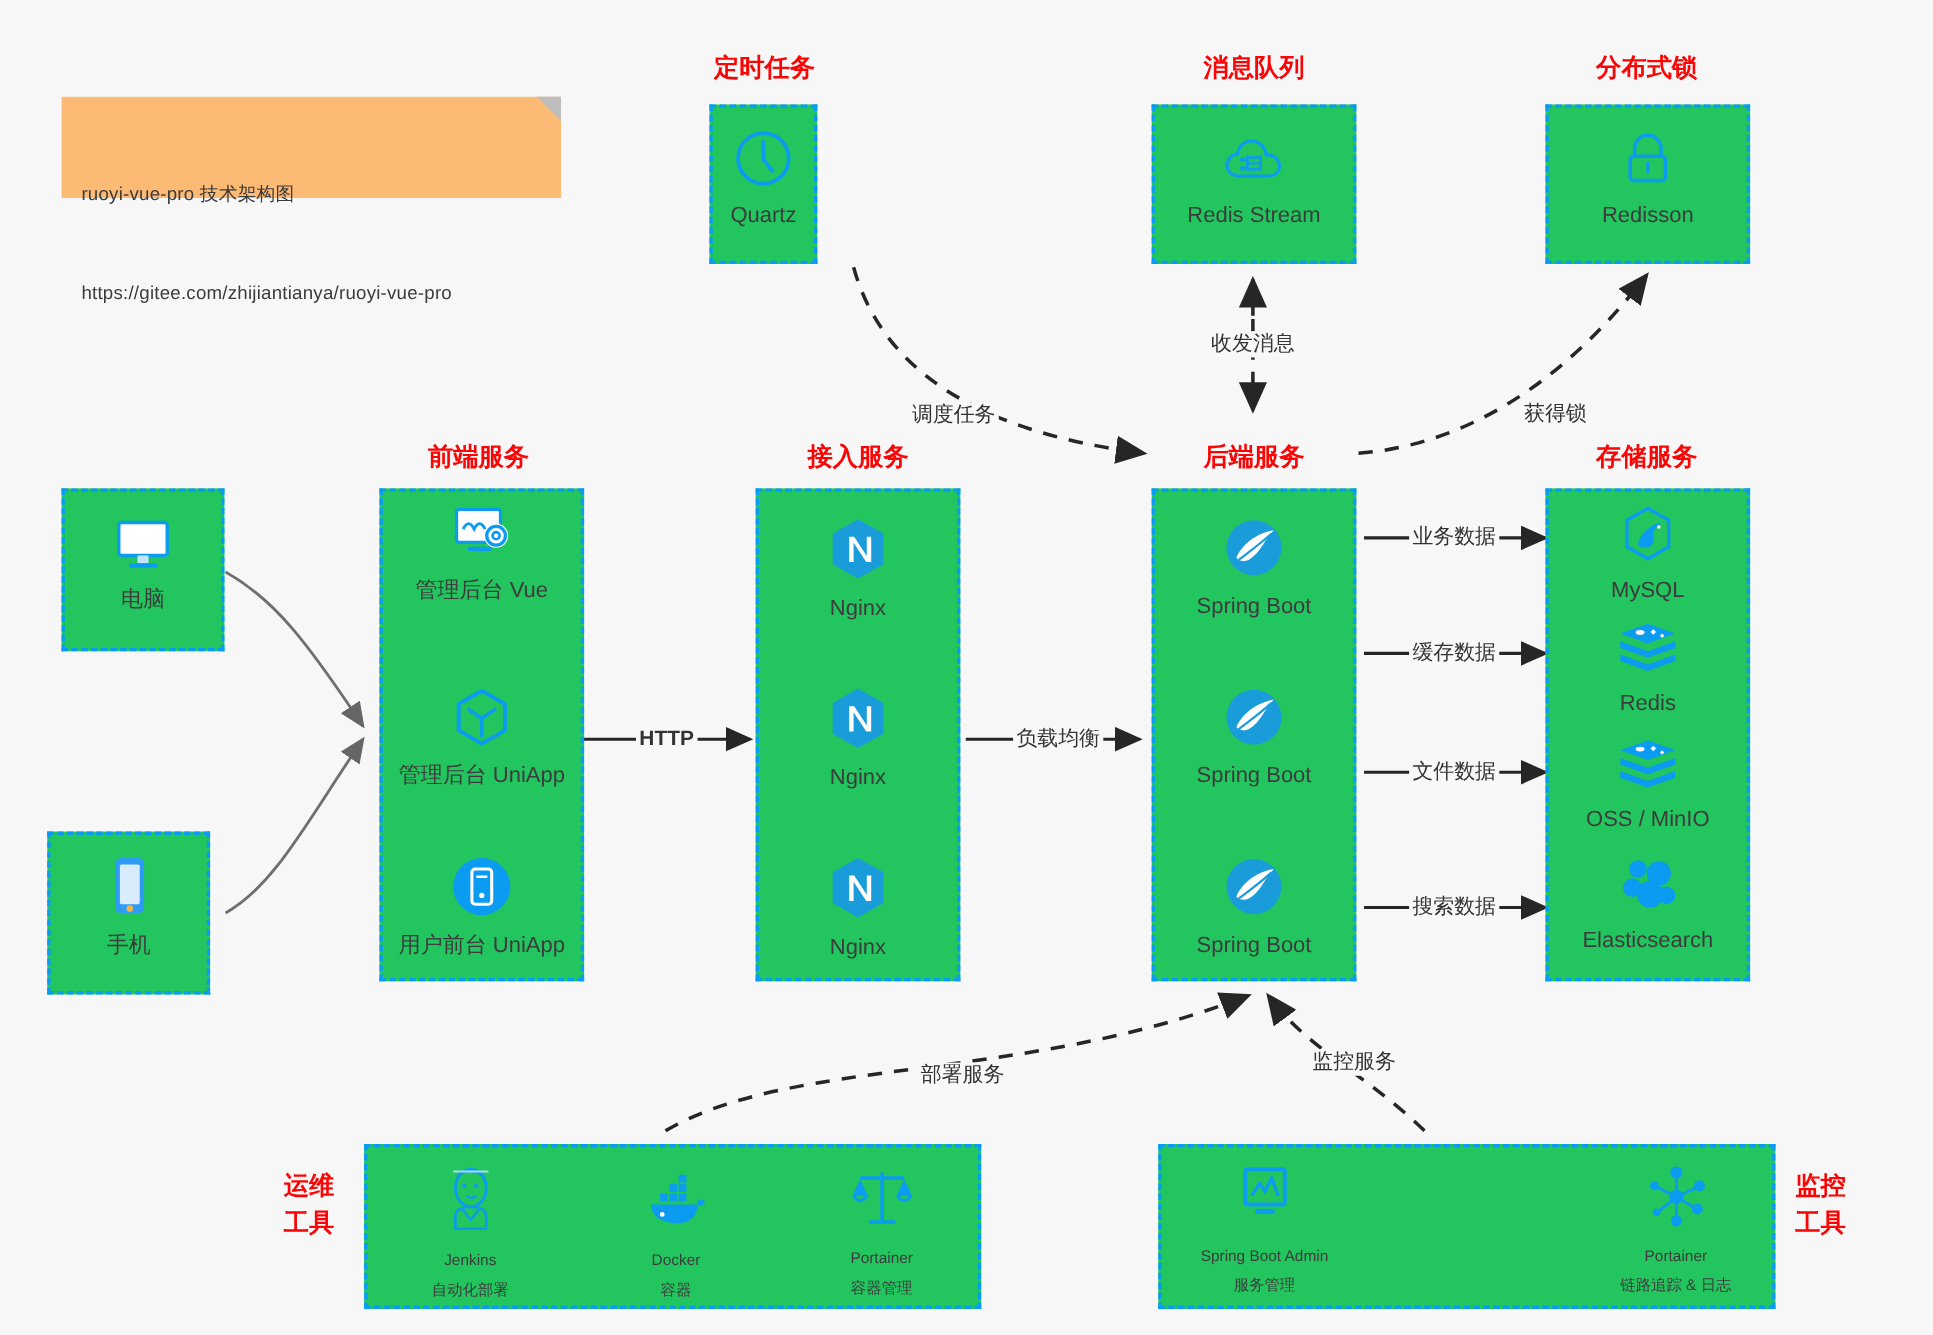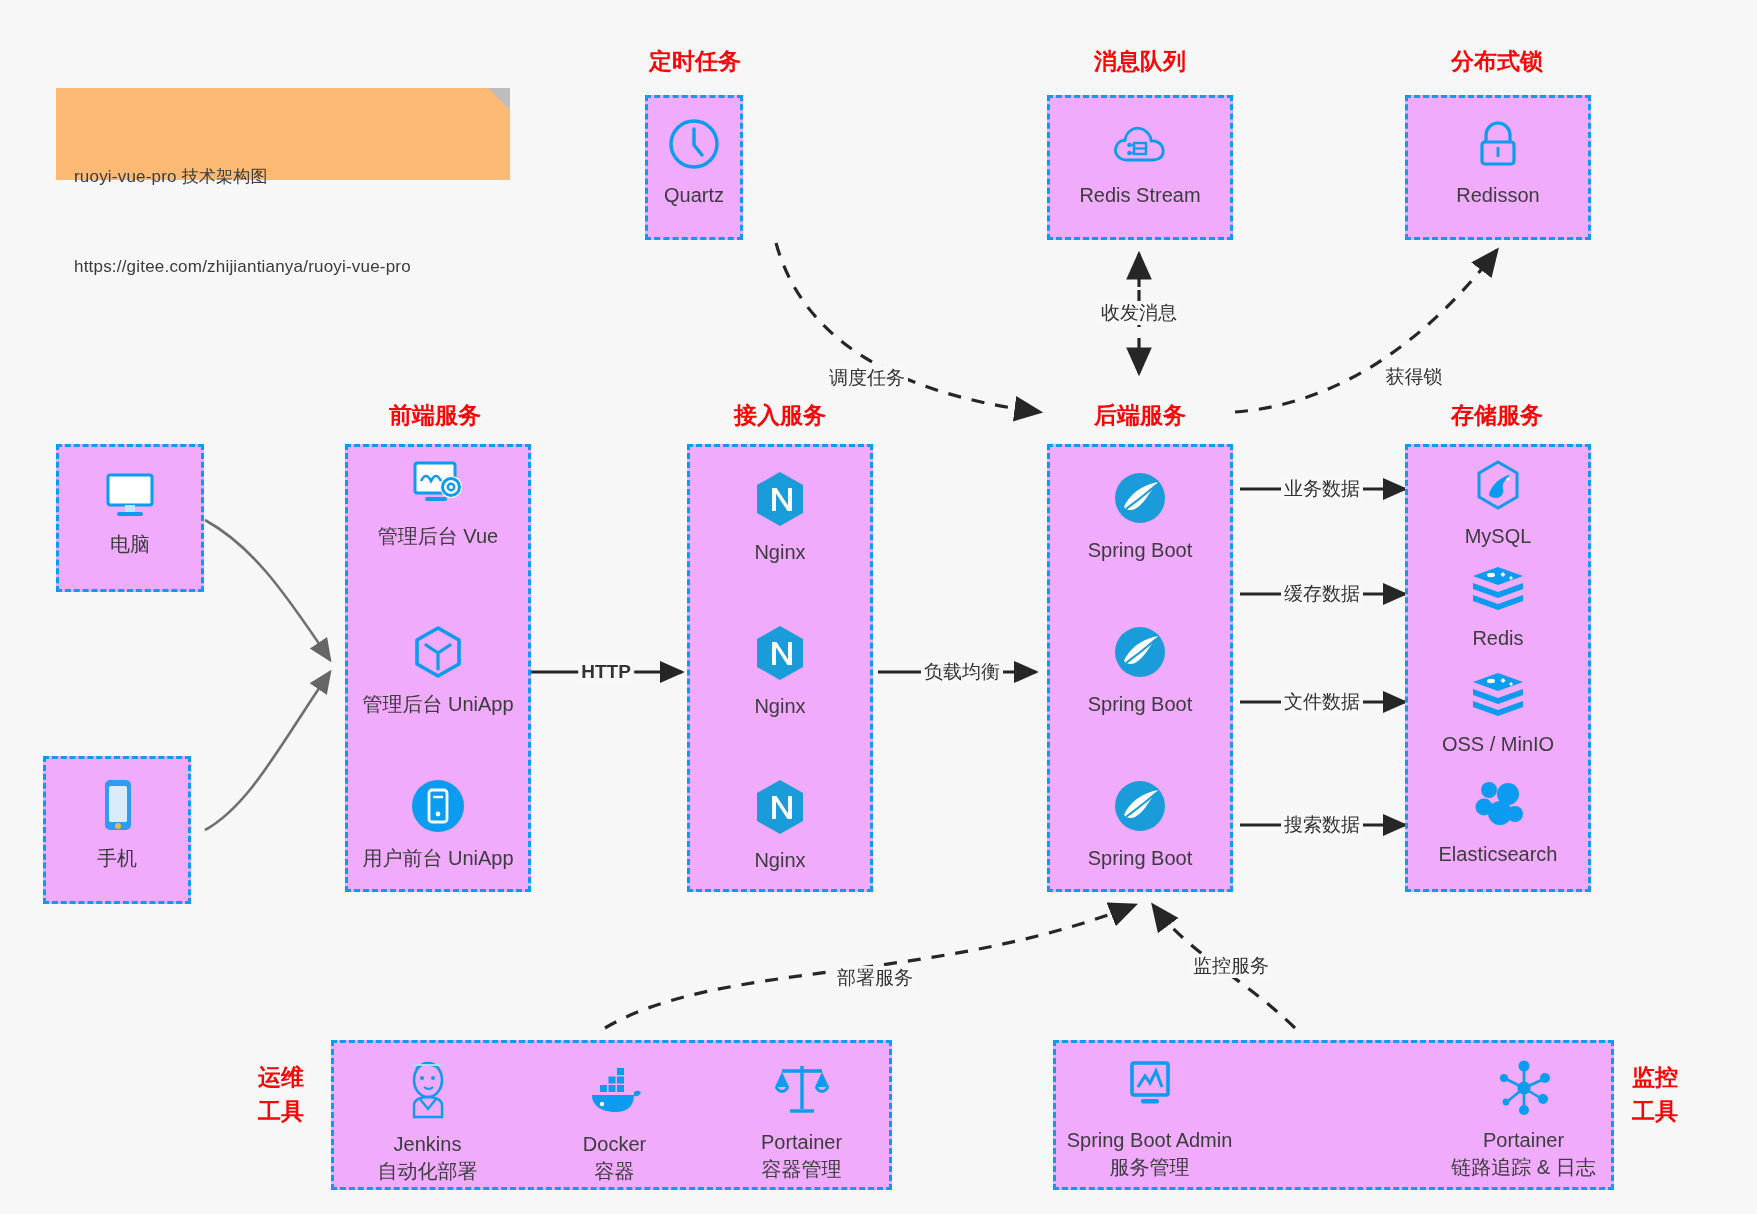--- a/index.html
+++ b/index.html
@@ -27,21 +27,21 @@
     position:absolute;right:0;top:0;
     width:0;height:0;
     border-left:22px solid transparent;
     border-top:22px solid #bdbdbd;
   }
 
   
   .box{
     position:absolute;
     border:3px dashed #0a9bf5;
-    background:#f0abfc;
+    background:#22c55e;
     box-sizing:border-box;
   }
   .grp-title{
     position:absolute;
     color:#fa0505;
     font-weight:bold;
     font-size:23px;
     text-align:center;
     white-space:pre-line;
     line-height:34px;
@@ -58,21 +58,21 @@
   .node .lbl{
     display:block;
     color:#3c3c3c;
     font-size:20px;
     line-height:26px;
     white-space:pre-line;
   }
   .node .lbl2{
     display:block;
     color:#3c3c3c;
-    font-size:20px;
+    font-size:14px;
     line-height:27px;
   }
 
   
   #wires{position:absolute;left:0;top:0;width:1757px;height:1214px;pointer-events:none;}
 
   .edge-label{
     position:absolute;
     background:#f8f8f8;
     color:#333;

